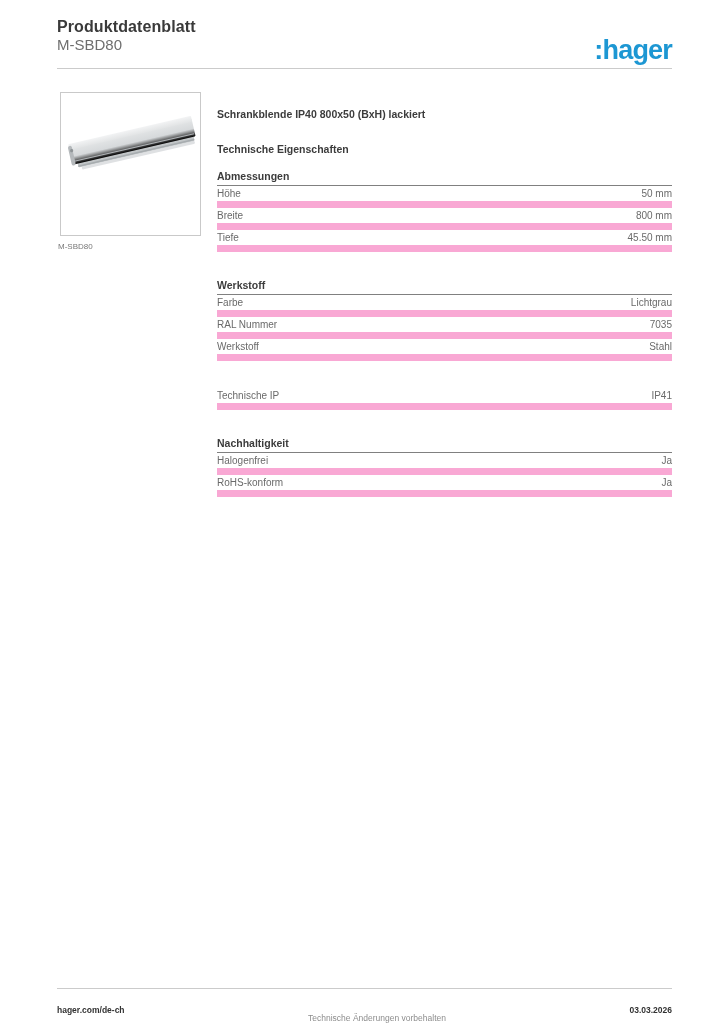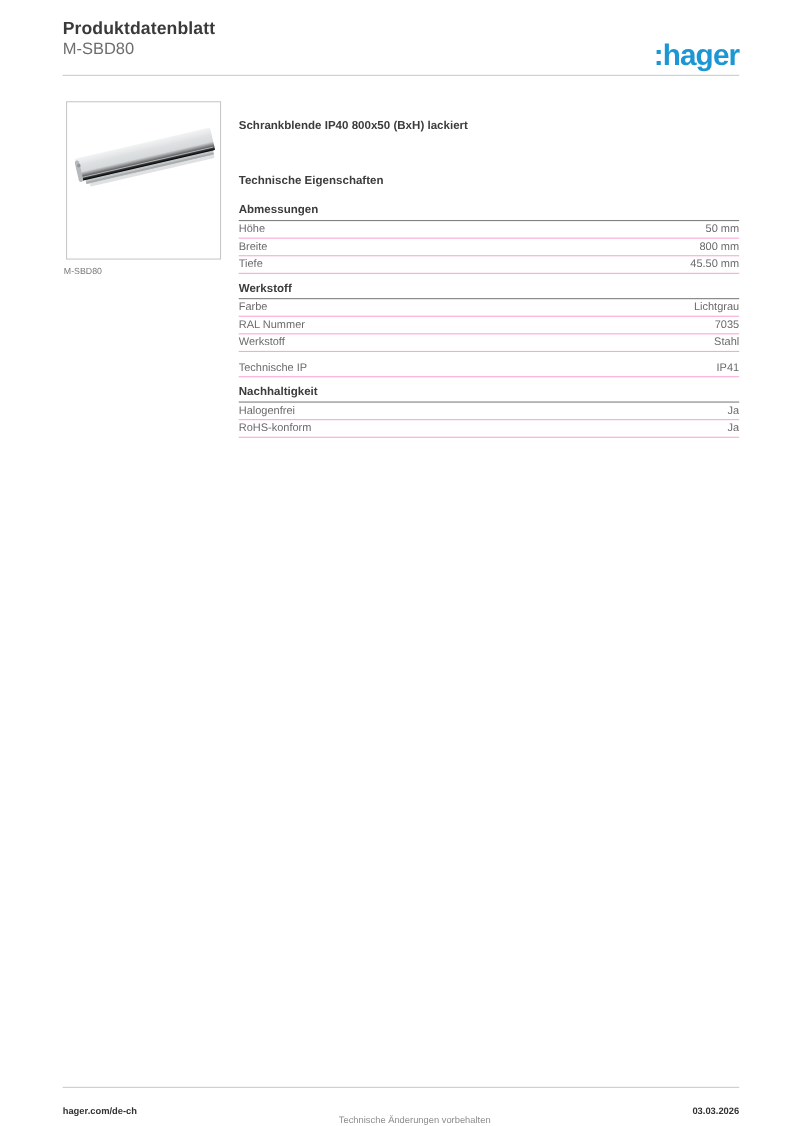--- a/index.html
+++ b/index.html
@@ -89,45 +89,45 @@
     font-weight: bold;
     color: #3c3c3c;
     line-height: 12px;
     margin: 16px 0 0 0;
   }
   .specs-heading {
     font-size: 10.5px;
     font-weight: bold;
     color: #3c3c3c;
     line-height: 12px;
-    margin-top: 38px;
+    margin-top: 23px;
   }
   .sections {
     margin-top: 15px;
   }
   .section {
-    margin-bottom: 7px;
+    margin-bottom: 27px;
   }
   .section-title {
     font-size: 10.5px;
     font-weight: bold;
     color: #3c3c3c;
     line-height: 12px;
     padding-bottom: 3px;
     border-bottom: 1px solid #808080;
   }
   .spec-row {
     display: flex;
     justify-content: space-between;
     align-items: baseline;
     font-size: 10px;
     color: #6a6a6a;
     line-height: 11px;
     padding: 2px 0 2px 0;
-    border-bottom: 1px solid #f9a8d4;
+    border-bottom: 7px solid #f9a8d4;
   }
   .spec-label { text-align: left; }
   .spec-value { text-align: center; }
 
   
   .footer {
     position: absolute;
     left: 57px;
     right: 52px;
     top: 988px;

